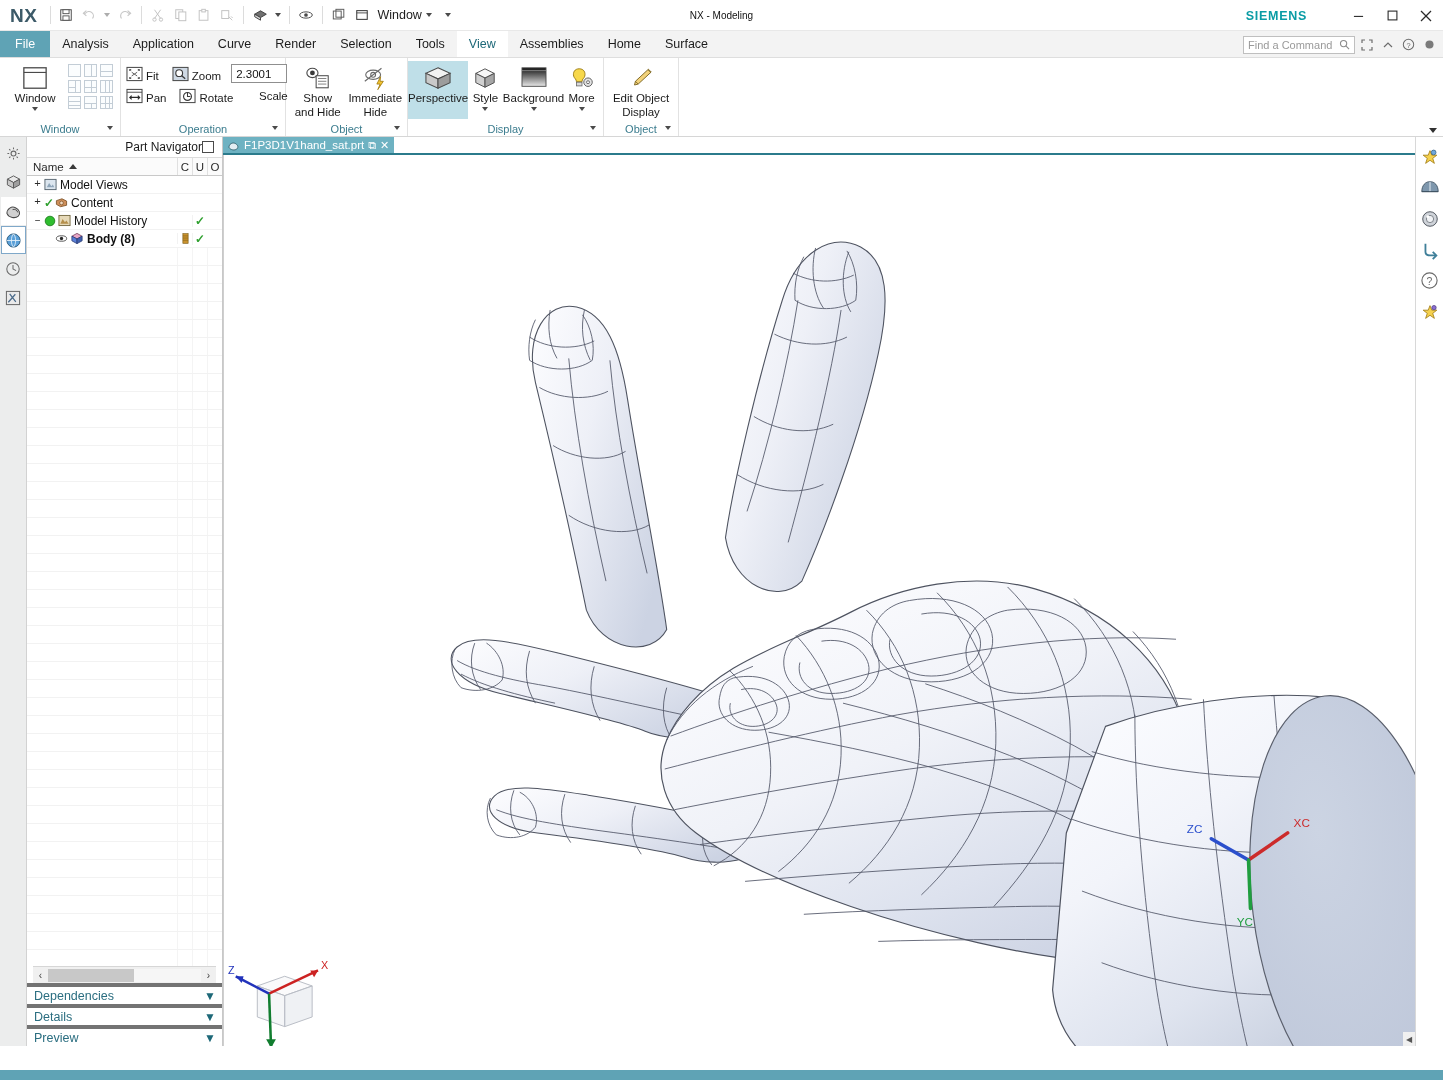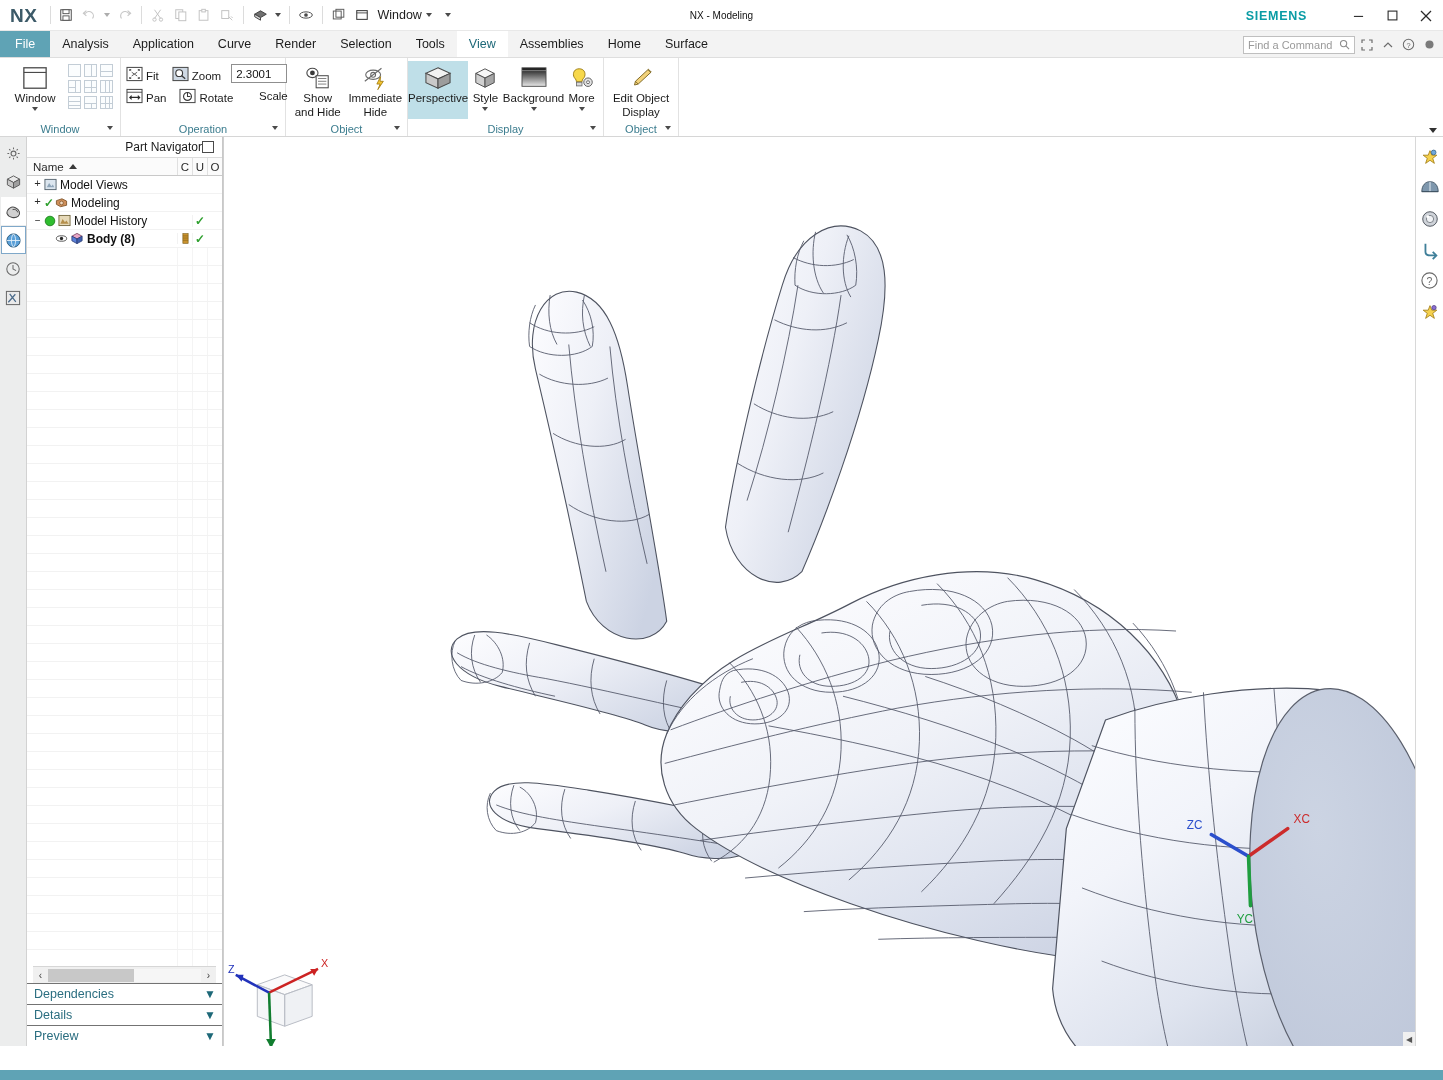--- a/index.html
+++ b/index.html
@@ -299,21 +299,21 @@
     font-size: 10px; color: #3c3c3c; background:#f0f0f0;
   }
   .hs-track { flex: 1; height: 13px; background: #f6f6f6; position: relative; }
   .hs-thumb { position: absolute; left: 0; top: 0; height: 13px; width: 56%; background: #c8c8c8; }
   .nav-sections { flex: 0 0 auto; }
   .nsec {
     height: 21px;
     display: flex; align-items: center;
     padding: 0 6px 0 7px;
     font-size: 12.5px; color: #2b6e80;
-    border-top: 1px solid #737373;
+    border-top: 4px solid #737373;
     background: #ffffff;
   }
   .nsec .t { flex: 1; }
   .nsec .chev { color: #1d6878; font-size: 12px; font-weight: bold; }
 
   
   .vpwrap { flex: 1; display: flex; flex-direction: column; min-width: 0; }
   .vtabbar {
     height: 18px; flex: 0 0 18px;
     background: #ffffff;
@@ -811,21 +811,21 @@
         </div>
 
         <div class="trow">
           <div class="lbl">
             <span class="exp">+</span>
             <span class="tick" style="margin-right:1px">✓</span>
             <svg width="13" height="13" viewBox="0 0 14 14" style="margin-right:3px">
                 <path d="M1.5 5 L7.5 3 L12.5 5.5 L12.5 10 L6 11.5 L1.5 9 Z" fill="#cf8f5a" stroke="#7a4f25" stroke-width="0.9"></path>
                 <circle cx="7" cy="7.5" r="2" fill="#f0d8bf" stroke="#7a4f25" stroke-width="0.8"></circle>
               </svg>
-            <span>Modeling</span>
+            <span>Content</span>
           </div>
           <div class="cc"></div>
           <div class="uu"></div>
           <div class="oo"></div>
         </div>
 
         <div class="trow">
           <div class="lbl">
             <span class="exp">–</span>
             <svg width="12" height="12" viewBox="0 0 13 13" style="margin-right:2px">
@@ -1134,20 +1134,30 @@
           <span class="chev">▼</span>
         </div>
         <div class="nsec">
           <span class="t">Preview</span>
           <span class="chev">▼</span>
         </div>
       </div>
     </div>
 
     <div class="vpwrap">
+      <div class="vtabbar">
+        <div class="vtab">
+          <svg width="12" height="11" viewBox="0 0 13 12">
+              <path d="M1 8 C1 4.5 4.5 2.5 7.5 3.6 C10.5 4.8 11.8 7.8 9.6 9.8 C7.6 11.6 2.6 11.2 1 8 Z" fill="#e4eef3" stroke="#2b5b68" stroke-width="0.9"></path>
+            </svg>
+          <span class="tx">F1P3D1V1hand_sat.prt</span>
+          <span class="tclose">⧉</span>
+          <span class="tclose">✕</span>
+        </div>
+      </div>
 
       <div class="viewport">
         <svg class="vp-svg" viewBox="0 0 1216 920" preserveAspectRatio="none">
           <defs>
             <linearGradient id="gSurf" x1="0.15" y1="0" x2="0.85" y2="1">
               <stop offset="0" stop-color="#fdfdff"></stop>
               <stop offset="0.42" stop-color="#f0f2f8"></stop>
               <stop offset="0.72" stop-color="#dde2ee"></stop>
               <stop offset="1" stop-color="#c9d0e1"></stop>
             </linearGradient>

